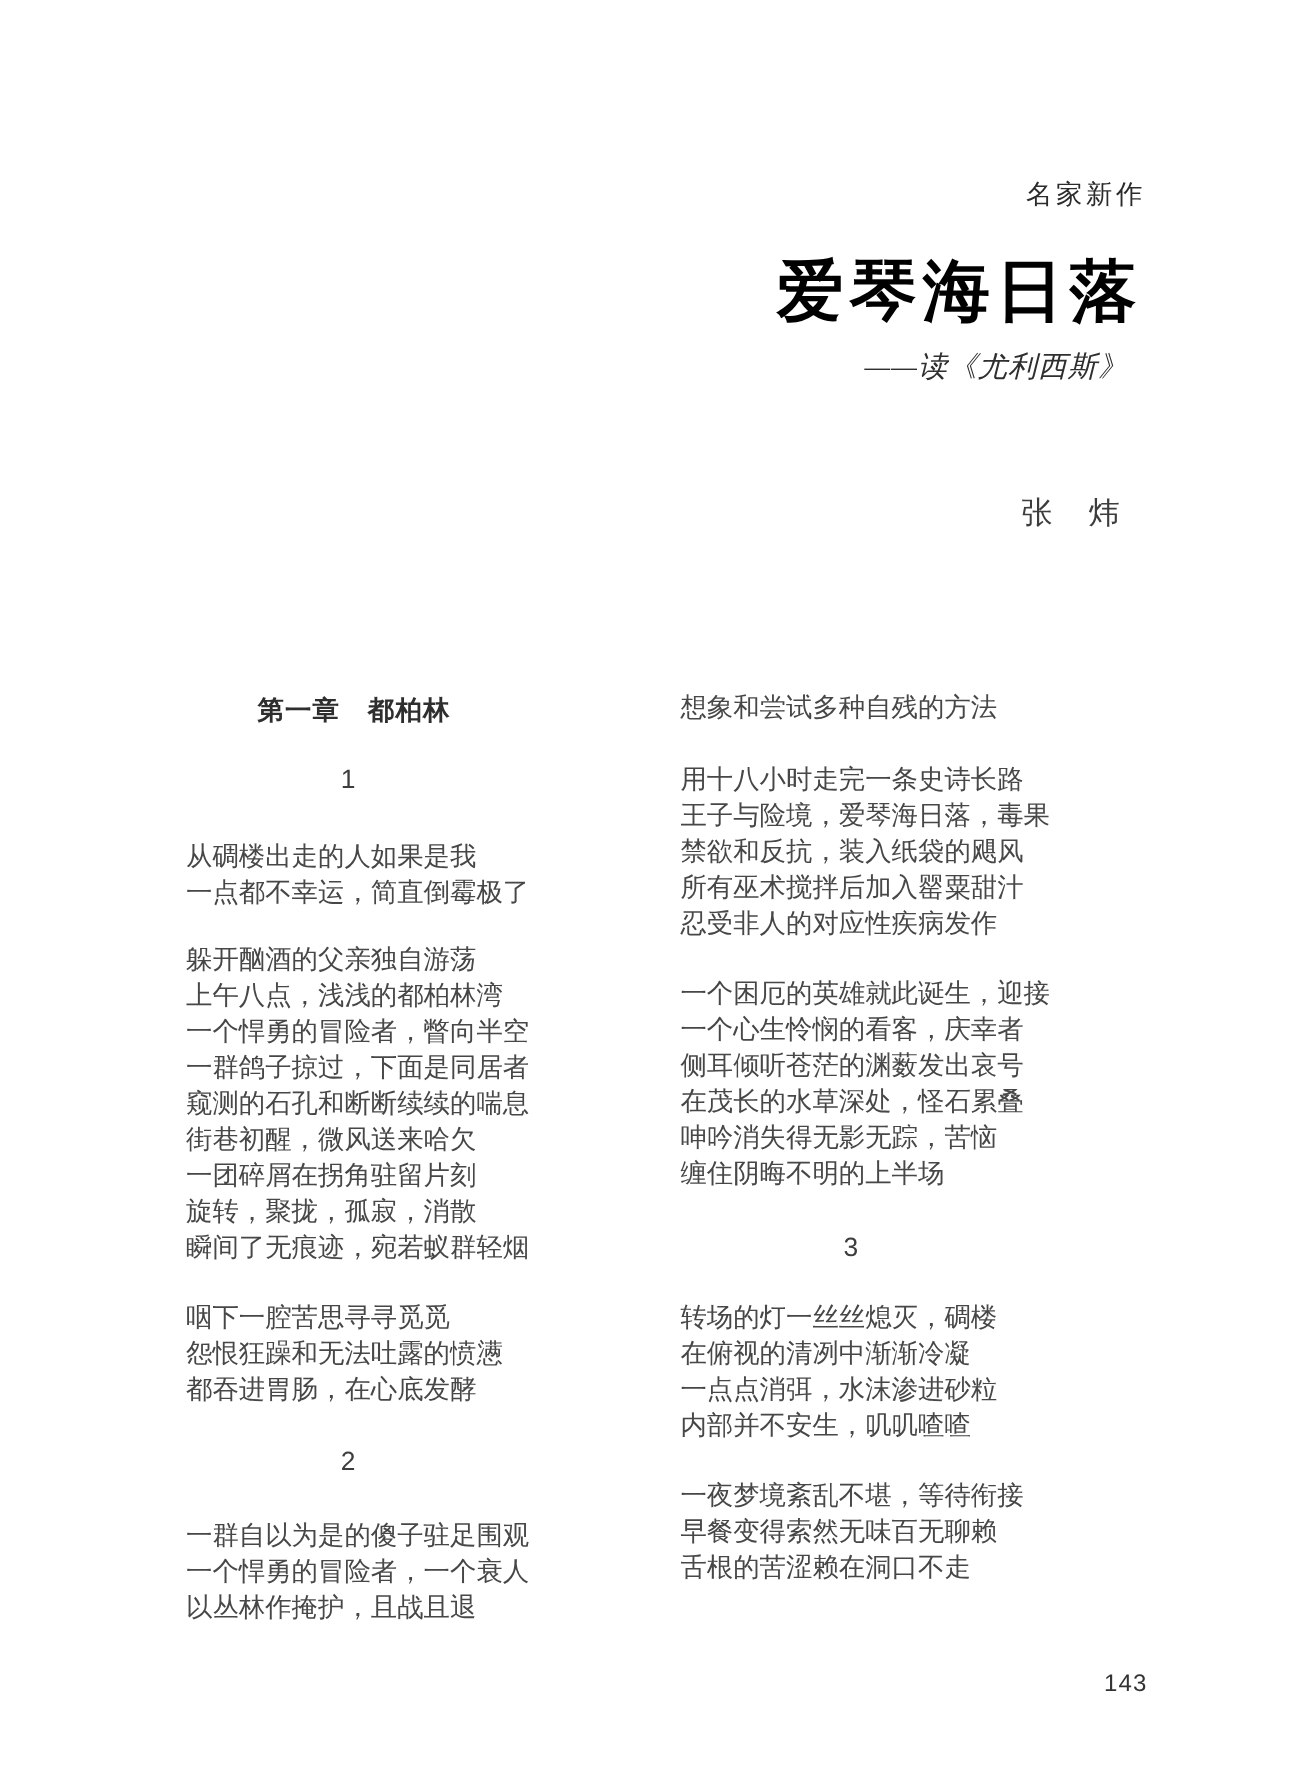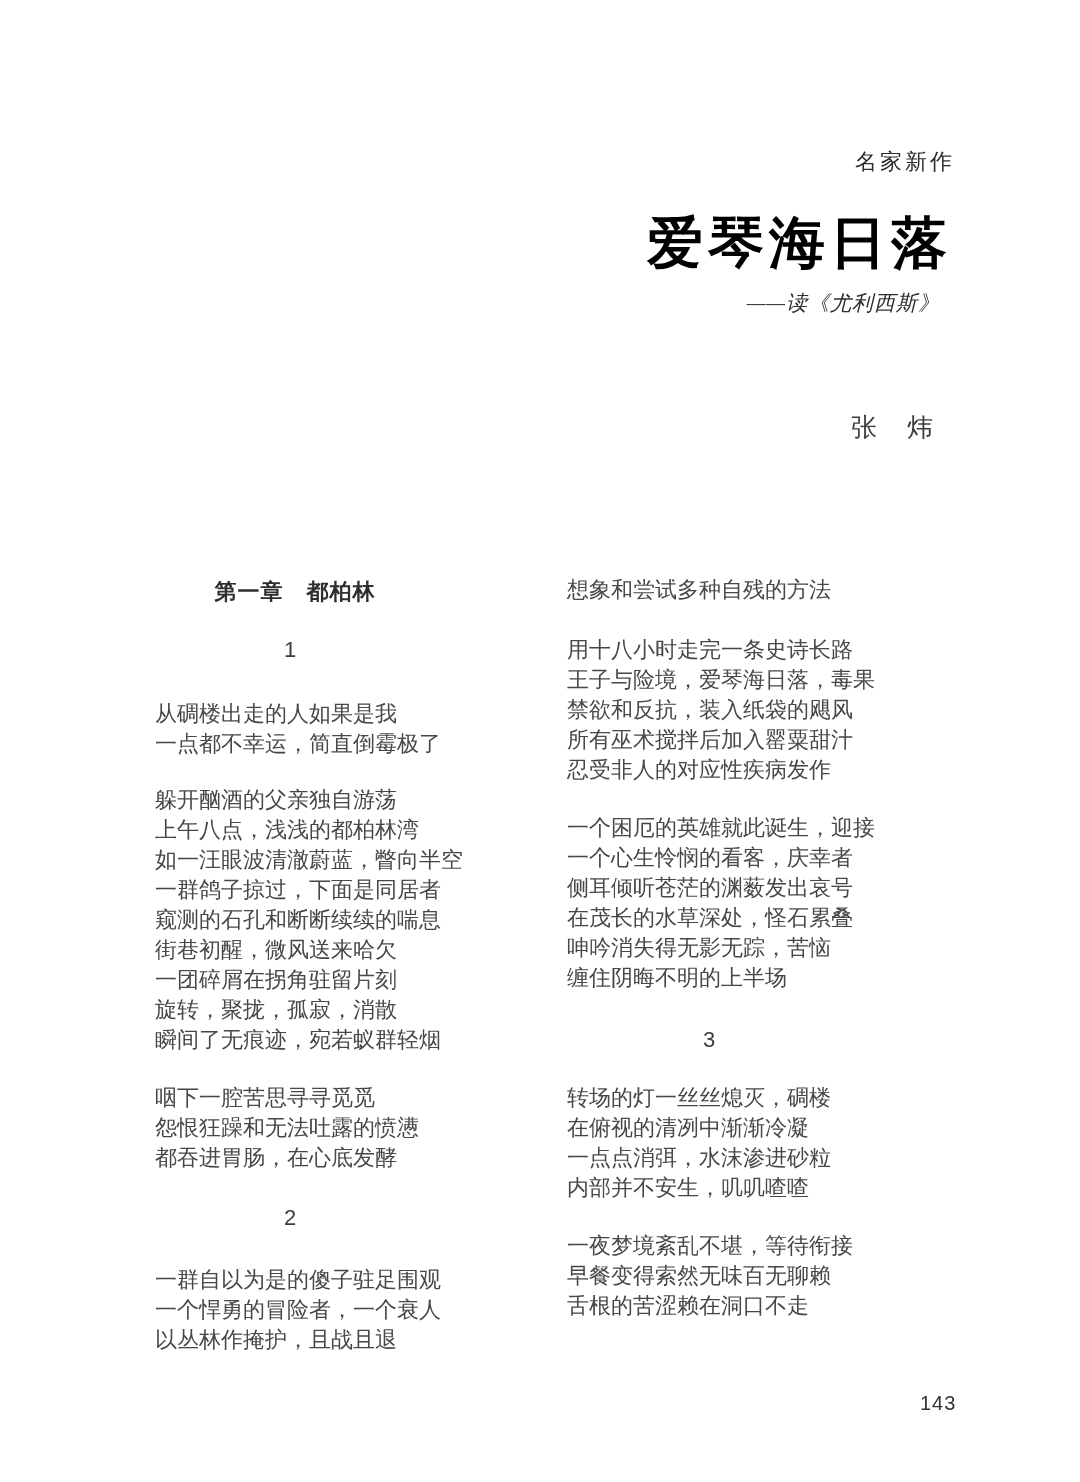--- a/index.html
+++ b/index.html
@@ -36,21 +36,21 @@
     letter-spacing: 5px;
     color: #000000;
     white-space: nowrap;
   }
   .header-subtitle {
     position: absolute;
     top: 289px;
     right: 140px;
     font-family: "Liberation Serif", serif;
     font-style: italic;
-    font-size: 21px;
+    font-size: 24px;
     letter-spacing: 1px;
     color: #2f2f2f;
     white-space: nowrap;
   }
   .header-author {
     position: absolute;
     top: 410px;
     right: 145px;
     font-size: 26px;
     letter-spacing: 2px;
@@ -113,21 +113,21 @@
     <div class="poem-number" style="margin-top:26px">1</div>
 
     <div class="stanza" style="margin-top:34px">
       <div class="poem-line">从碉楼出走的人如果是我</div>
       <div class="poem-line">一点都不幸运，简直倒霉极了</div>
     </div>
 
     <div class="stanza" style="margin-top:26px">
       <div class="poem-line">躲开酗酒的父亲独自游荡</div>
       <div class="poem-line">上午八点，浅浅的都柏林湾</div>
-      <div class="poem-line">如一汪眼波清澈蔚蓝，瞥向半空</div>
+      <div class="poem-line">一个悍勇的冒险者，瞥向半空</div>
       <div class="poem-line">一群鸽子掠过，下面是同居者</div>
       <div class="poem-line">窥测的石孔和断断续续的喘息</div>
       <div class="poem-line">街巷初醒，微风送来哈欠</div>
       <div class="poem-line">一团碎屑在拐角驻留片刻</div>
       <div class="poem-line">旋转，聚拢，孤寂，消散</div>
       <div class="poem-line">瞬间了无痕迹，宛若蚁群轻烟</div>
     </div>
 
     <div class="stanza" style="margin-top:28px">
       <div class="poem-line">咽下一腔苦思寻寻觅觅</div>

